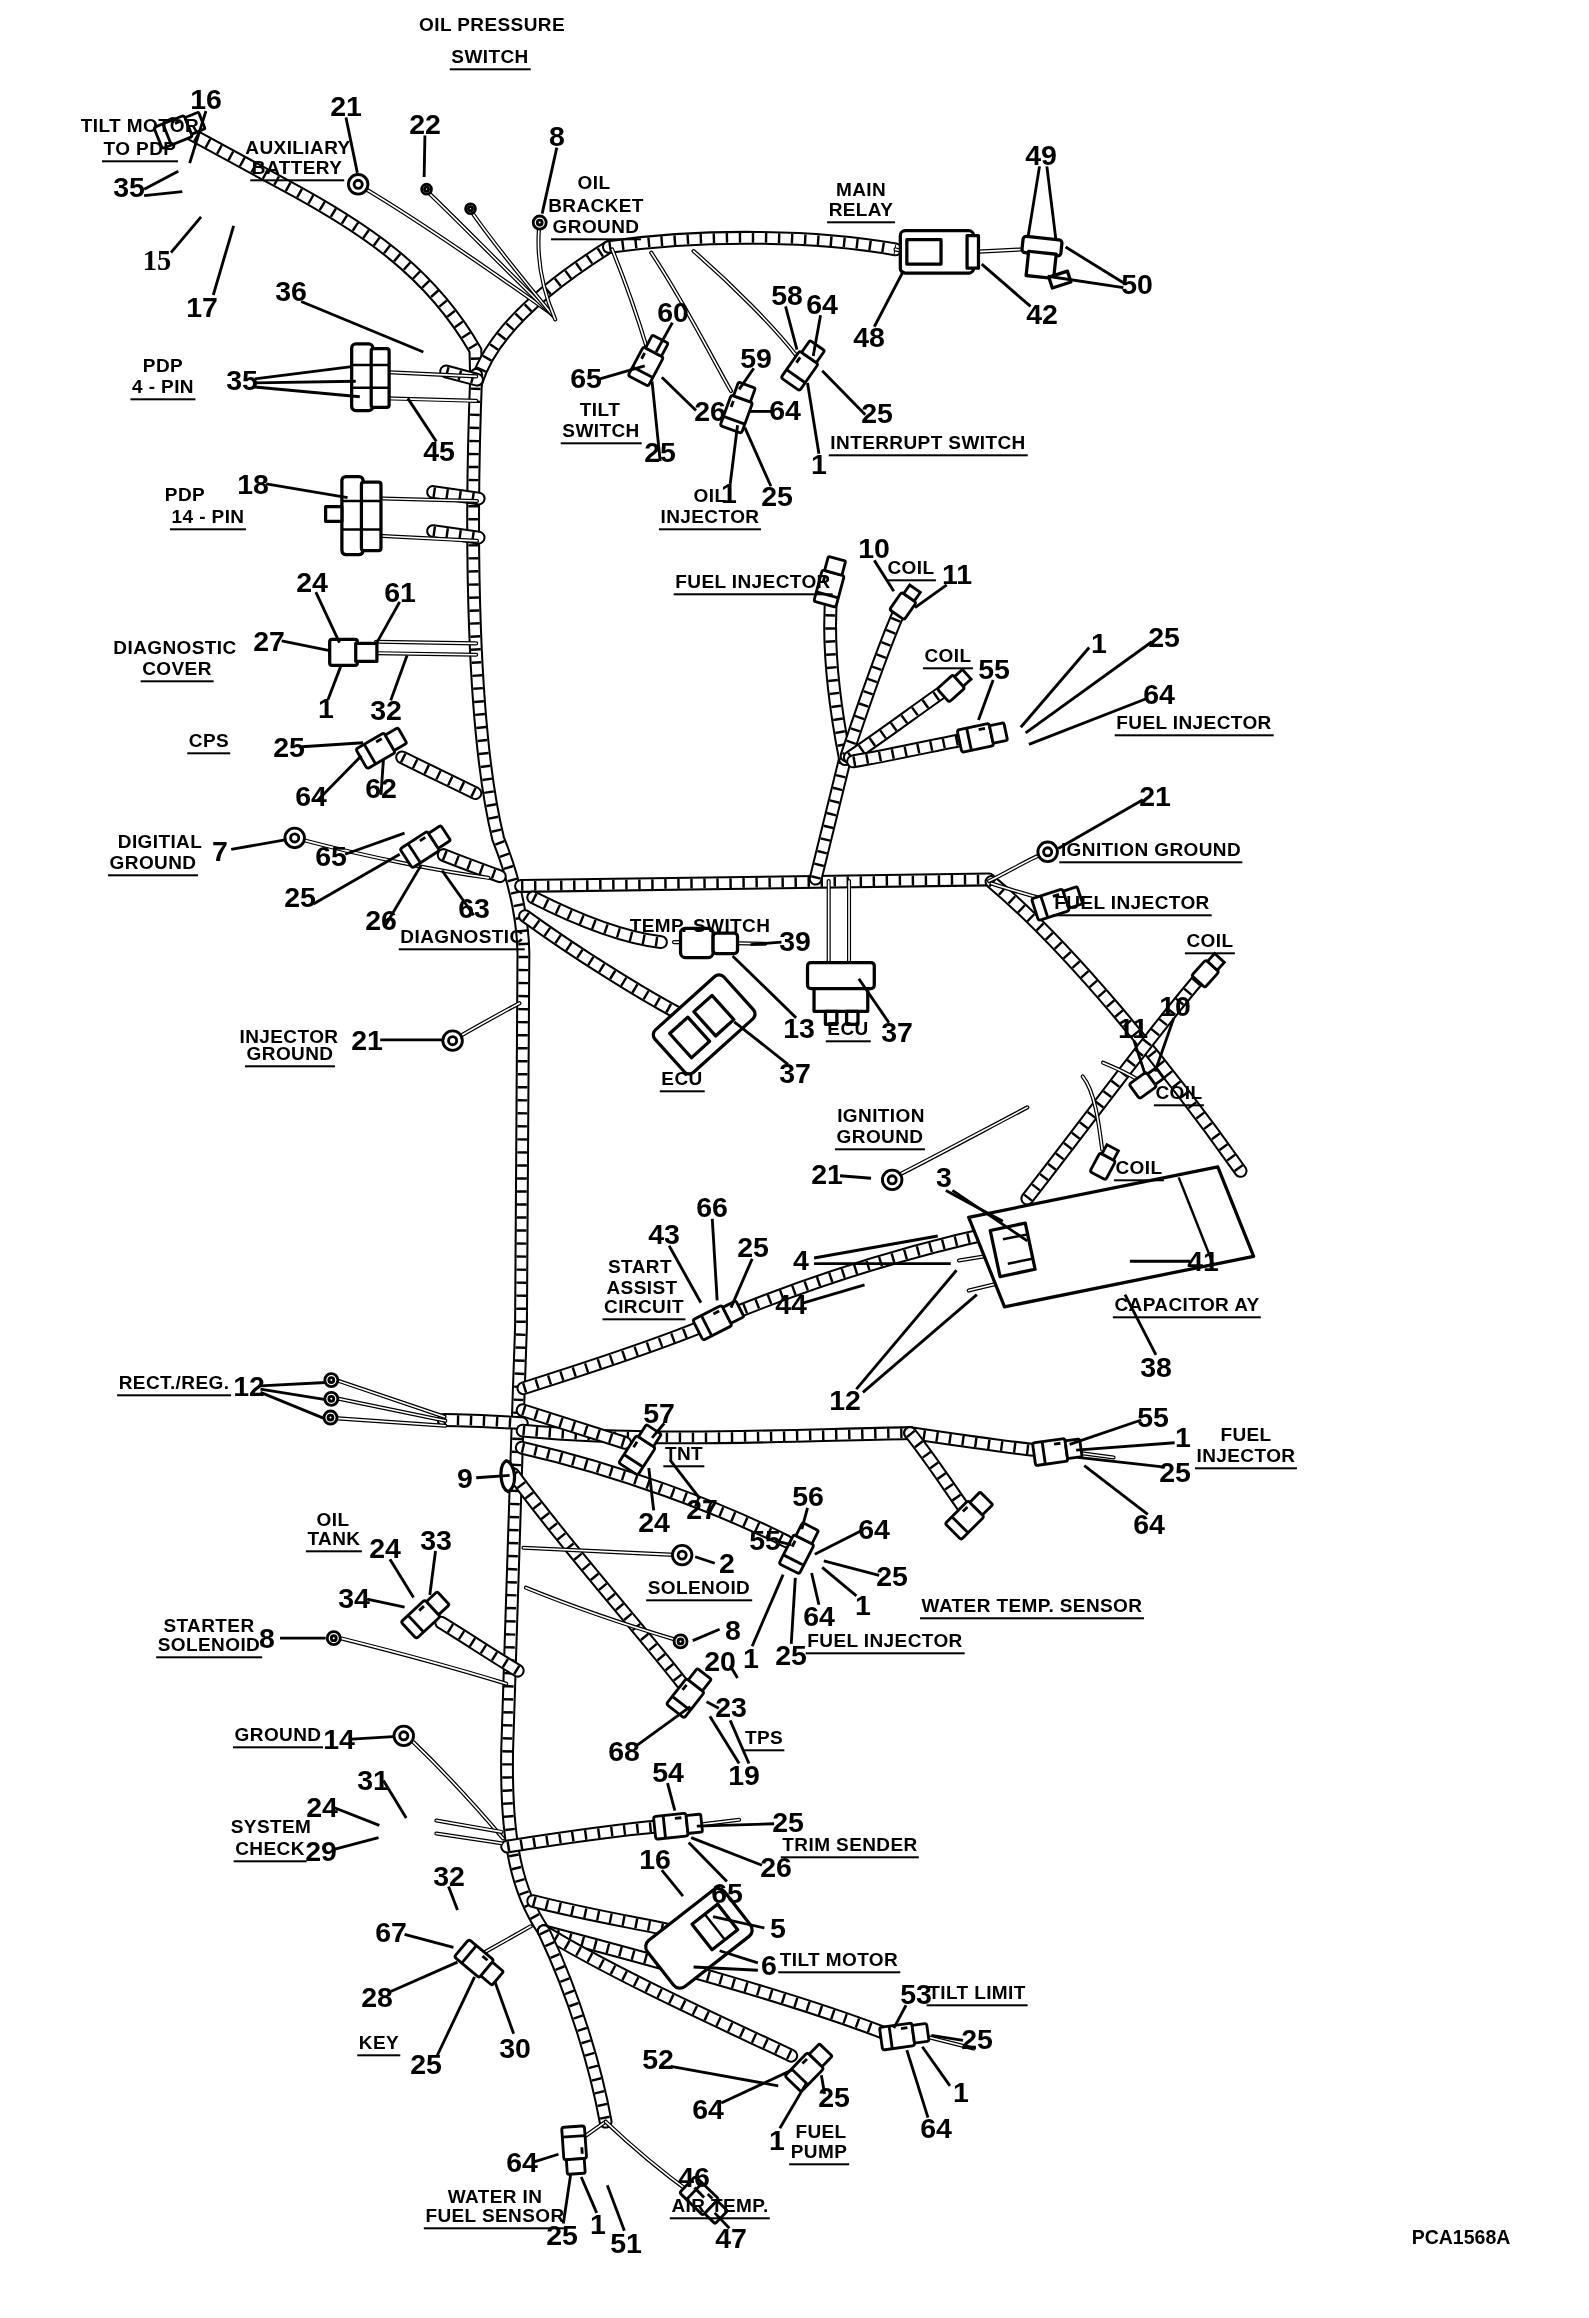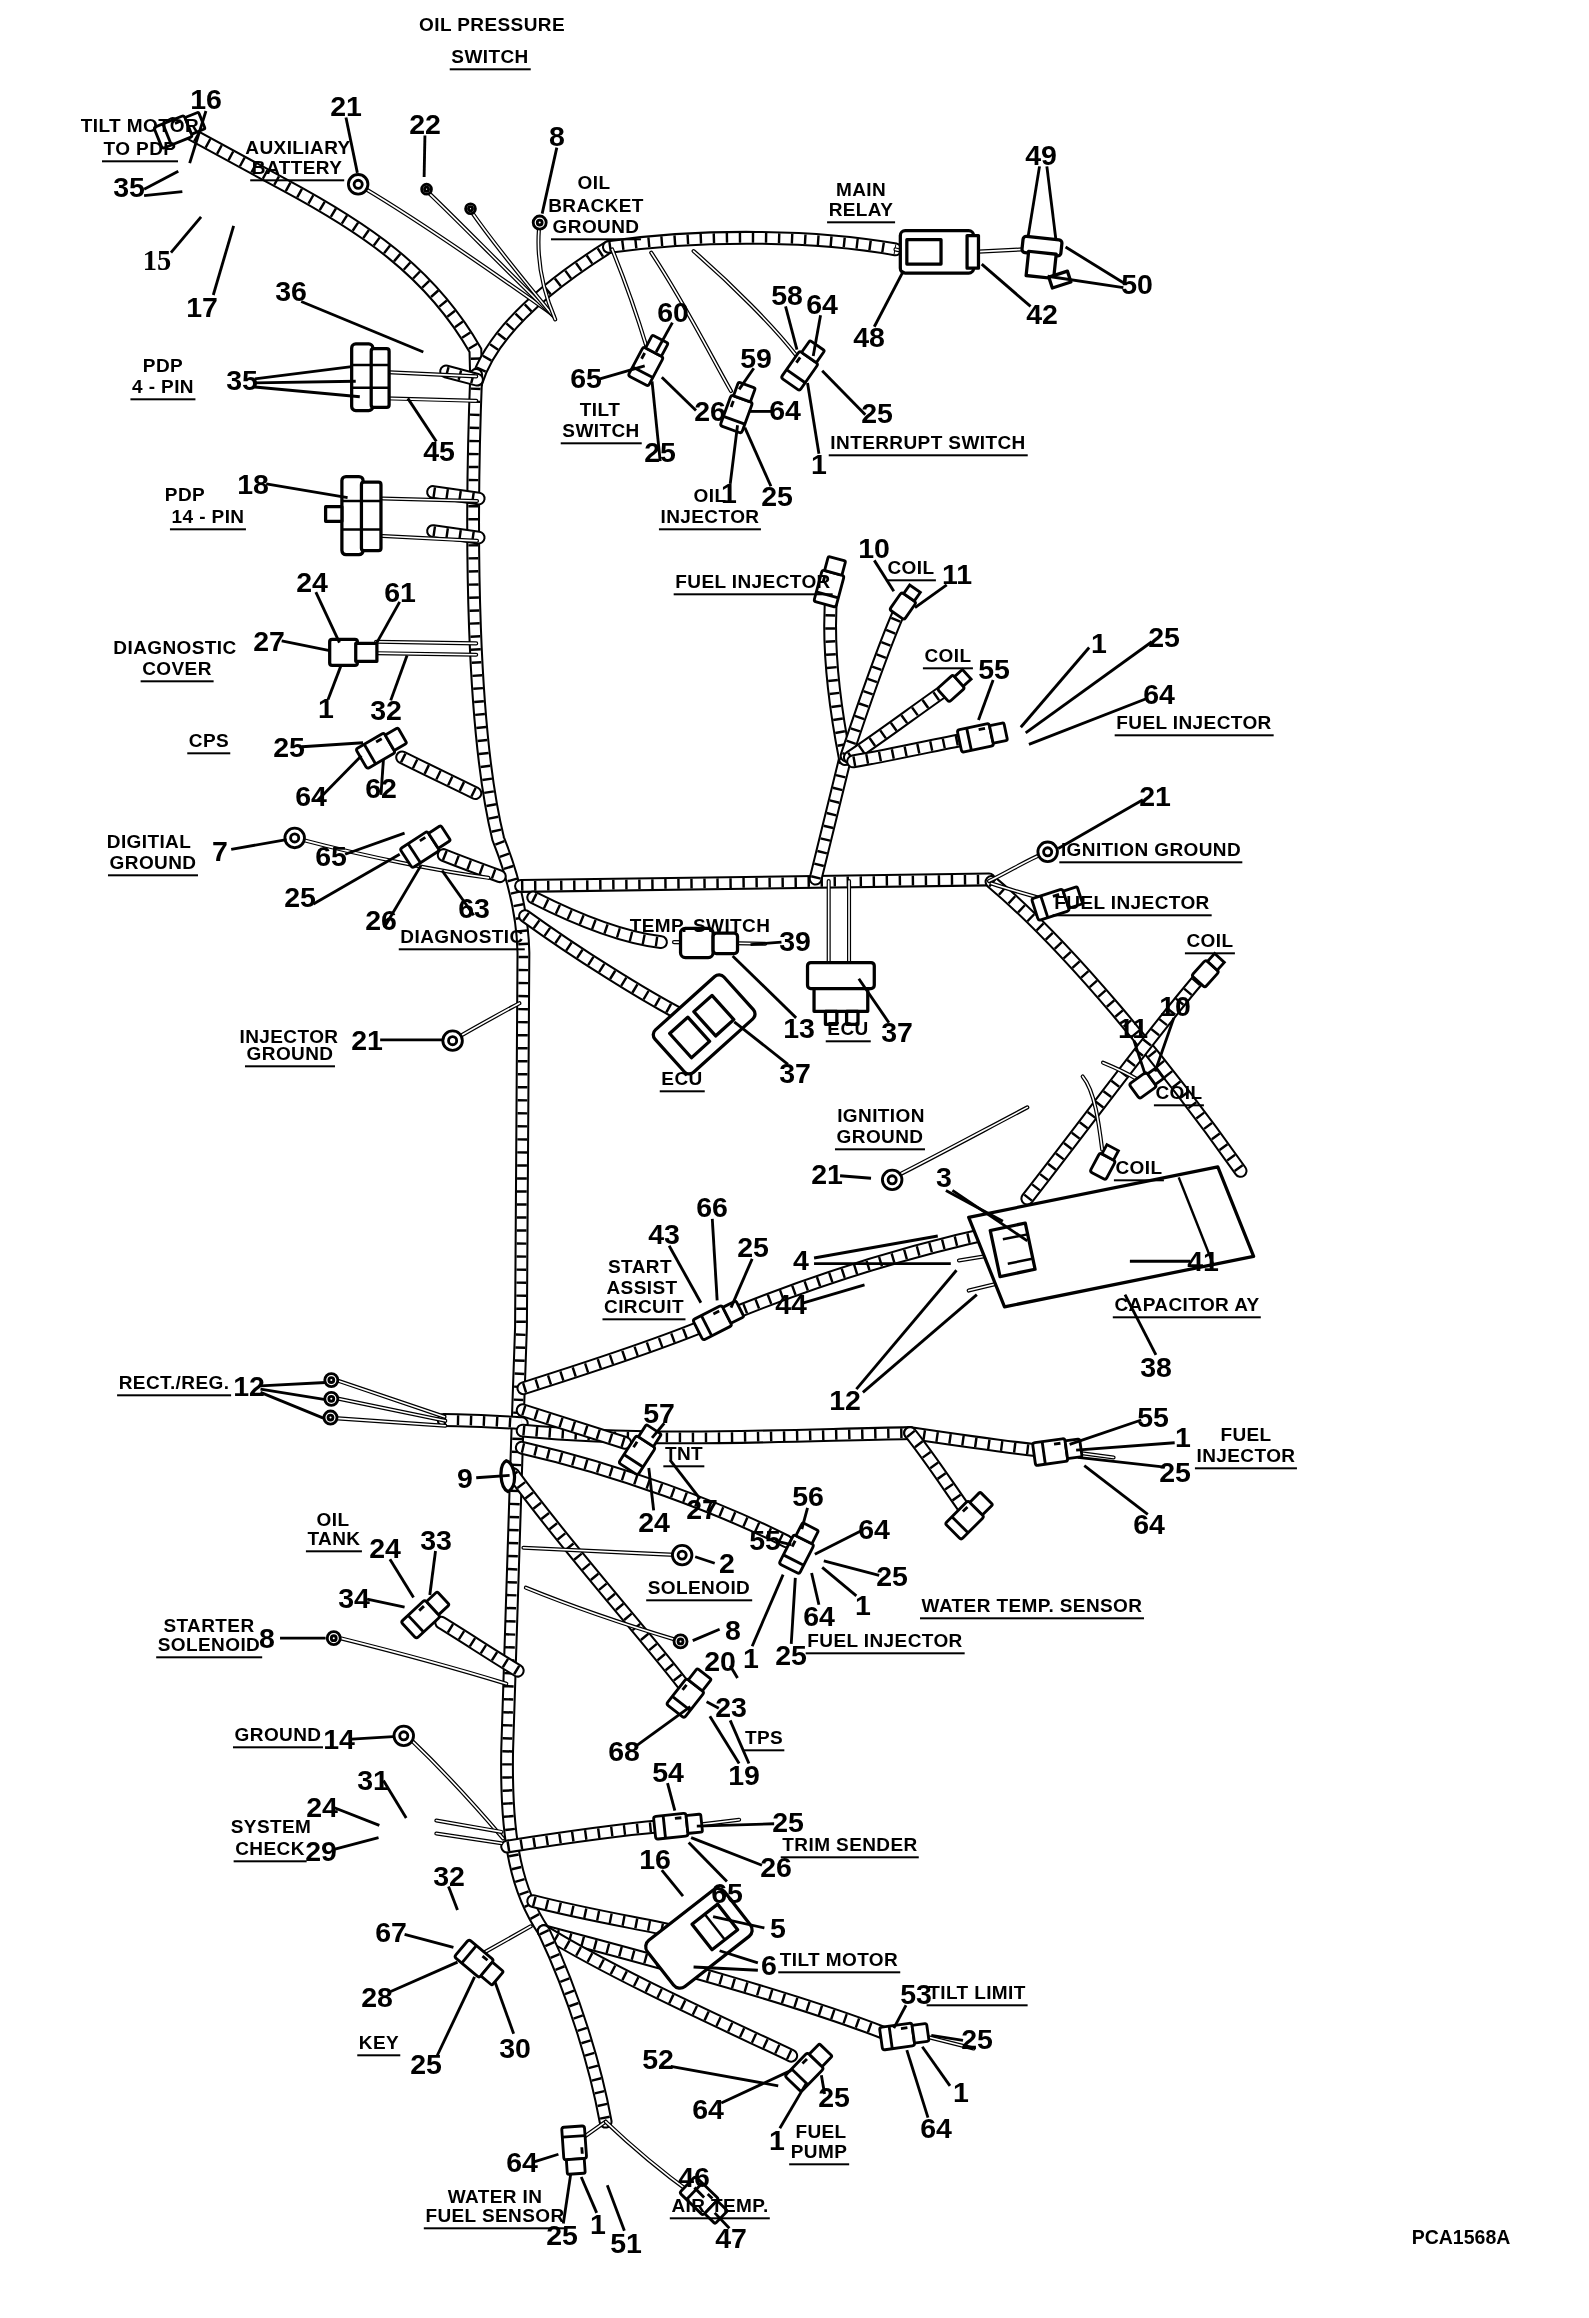--- a/index.html
+++ b/index.html
@@ -510,21 +510,21 @@
     <div class="lbl" style="left: 710px; top: 495px;">OIL</div>
     <div class="lbl u" style="left: 710px; top: 519px;">INJECTOR</div>
     <div class="lbl u" style="left: 928px; top: 445px;">INTERRUPT SWITCH</div>
     <div class="lbl" style="left: 163px; top: 365px;">PDP</div>
     <div class="lbl u" style="left: 163px; top: 389px;">4 - PIN</div>
     <div class="lbl" style="left: 185px; top: 494px;">PDP</div>
     <div class="lbl u" style="left: 186px; top: 519px; margin-left: 22px;">14 - PIN</div>
     <div class="lbl" style="left: 175px; top: 647px;">DIAGNOSTIC</div>
     <div class="lbl u" style="left: 177px; top: 671px;">COVER</div>
     <div class="lbl u" style="left: 209px; top: 743px;">CPS</div>
-    <div class="lbl" style="left: 149px; top: 841px;">DIGITIAL</div>
+    <div class="lbl" style="left: 160px; top: 841px;">DIGITIAL</div>
     <div class="lbl u" style="left: 153px; top: 865px;">GROUND</div>
     <div class="lbl u" style="left: 462px; top: 939px;">DIAGNOSTIC</div>
     <div class="lbl" style="left: 289px; top: 1036px;">INJECTOR</div>
     <div class="lbl u" style="left: 290px; top: 1056px;">GROUND</div>
     <div class="lbl u" style="left: 753px; top: 584px;">FUEL INJECTOR</div>
     <div class="lbl u" style="left: 911px; top: 570px;">COIL</div>
     <div class="lbl u" style="left: 948px; top: 658px;">COIL</div>
     <div class="lbl u" style="left: 1194px; top: 725px;">FUEL INJECTOR</div>
     <div class="lbl u" style="left: 1151px; top: 852px;">IGNITION GROUND</div>
     <div class="lbl u" style="left: 1132px; top: 905px;">FUEL INJECTOR</div>

